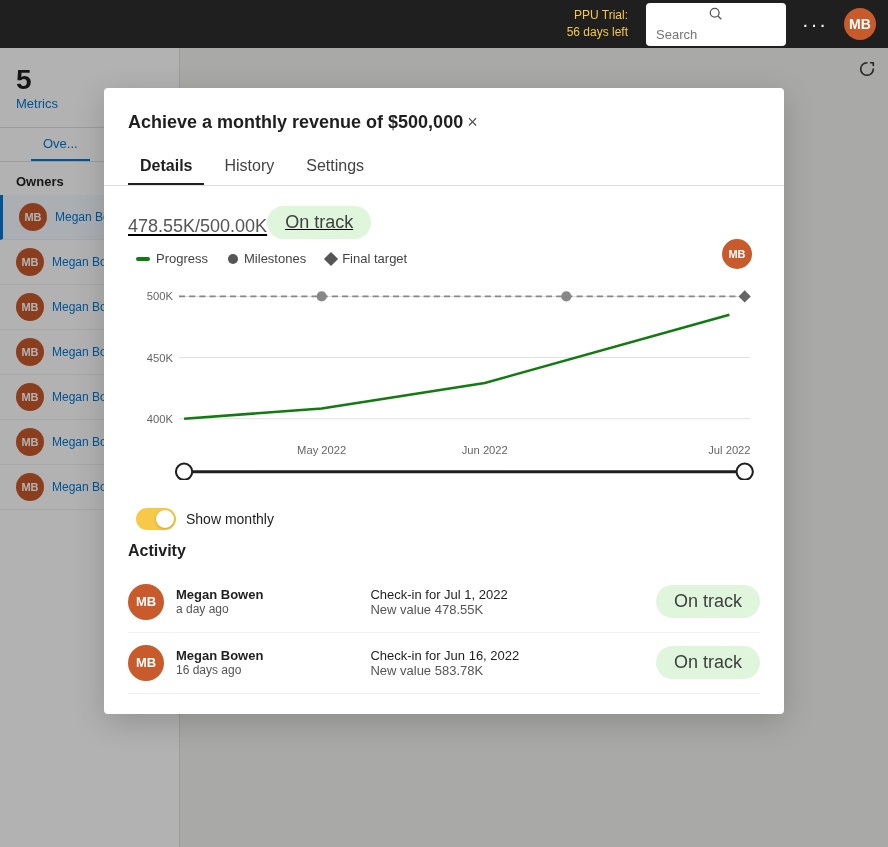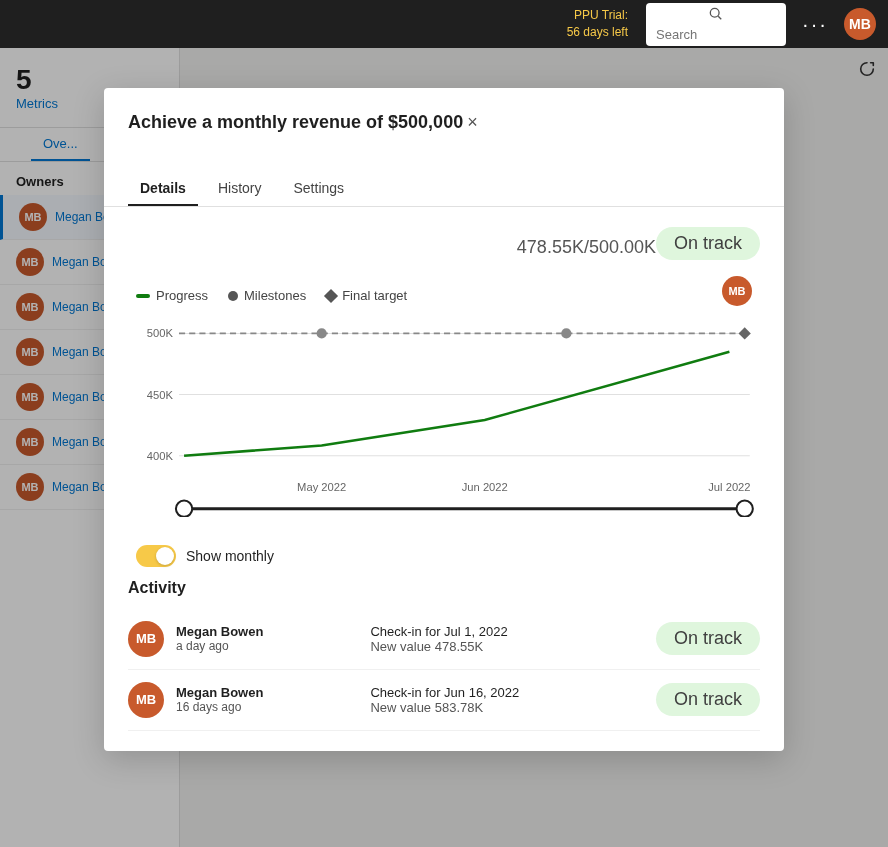--- a/index.html
+++ b/index.html
@@ -180,42 +180,41 @@
     }
     .modal-tabs {
       display: flex;
       border-bottom: 1px solid #e0e0e0;
       padding: 0 24px;
       margin-top: 12px;
       gap: 0;
     }
     .modal-tab {
       padding: 8px 12px;
-      font-size: 14px;
+      font-size: 16px;
       color: #444;
       cursor: pointer;
       border-bottom: 2px solid transparent;
       margin-right: 8px;
-      margin-top: 23px;
     }
     .modal-tab.active {
       color: #1f1f1f;
       border-bottom: 2px solid #1f1f1f;
       font-weight: 600;
     }
 
     
     .modal-body { padding: 20px 24px; }
 
     
     .value-row {
       display: flex;
       align-items: center;
-      justify-content: flex-end;
-      margin-bottom: 16px;
+      justify-content: flex-start;
+      text-decoration: underline;
     }
     .big-value {
       font-size: 28px;
       font-weight: 600;
       color: #1f1f1f;
     }
     .big-value span { font-size: 18px; color: #555; font-weight: 400; }
     .on-track-badge {
       background: #dff6dd;
       color: #404040;

